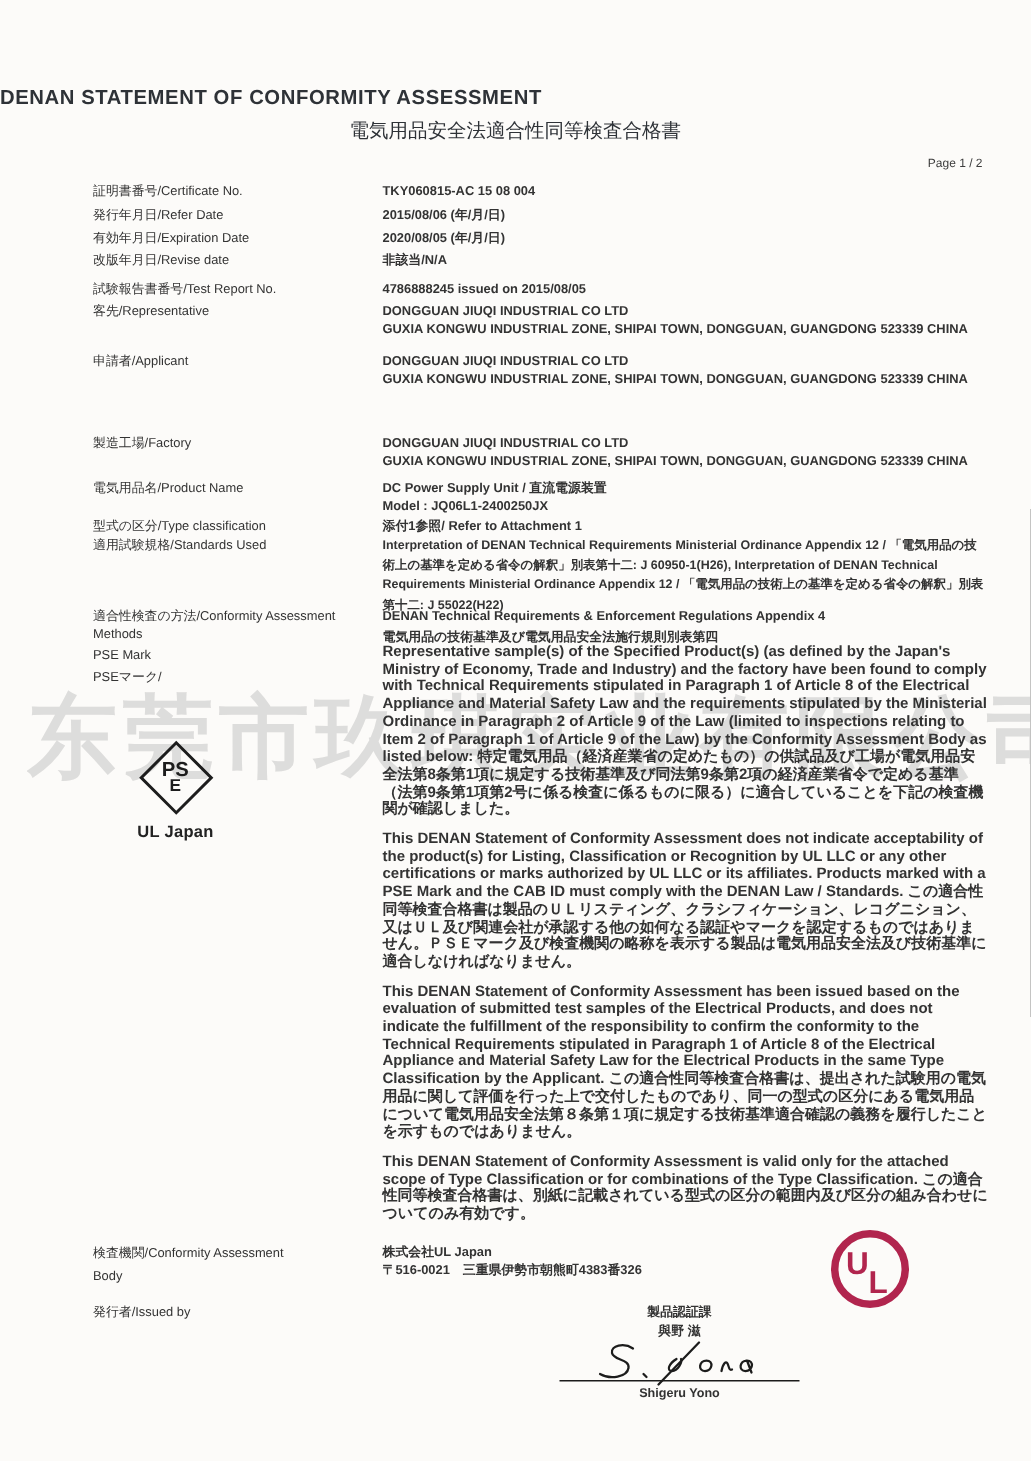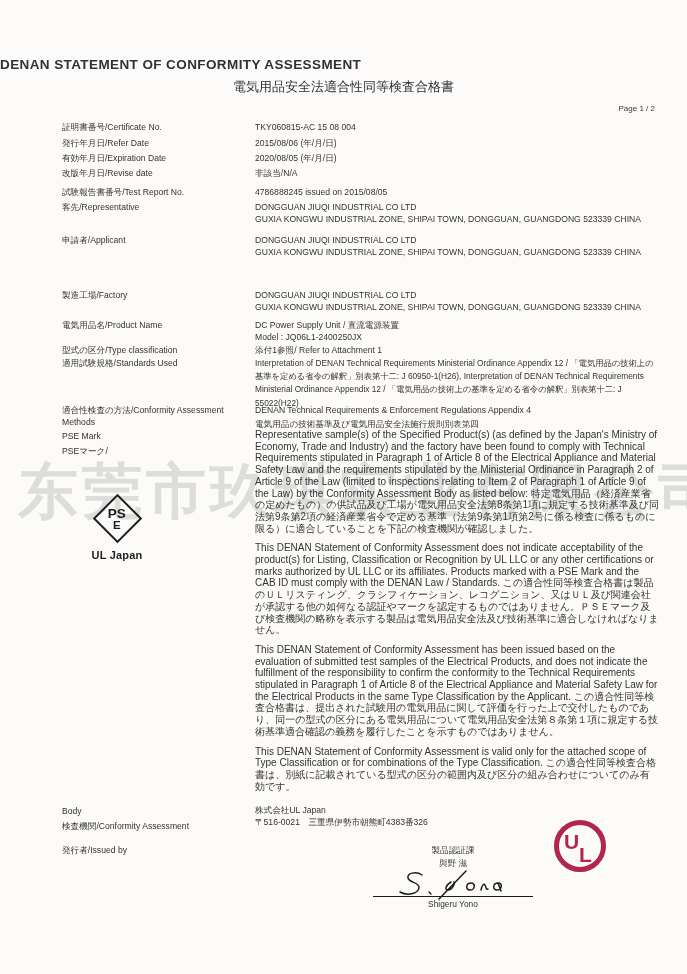--- a/index.html
+++ b/index.html
@@ -19,21 +19,21 @@
     font-size:13.5px;font-weight:bold;letter-spacing:.4px;color:#2e3237;
   }
   .subtitle{
     position:absolute;top:78px;left:0;right:0;text-align:center;
     font-size:13px;font-weight:normal;color:#2e3237;
   }
   .pagenum{position:absolute;top:104px;right:32px;font-size:8px;color:#3c3c3c;}
   .row{position:absolute;left:62px;right:28px;display:flex;align-items:flex-start;
        font-size:8.6px;line-height:12px;}
   .lbl{width:193px;flex:none;padding-right:6px;box-sizing:border-box;}
-  .val{flex:1;}
+  .val{flex:1;font-weight:bold;}
   .row.std .val{font-size:8.3px;line-height:13.2px;}
   .row.method .val div{line-height:13.5px;}
   .flow{position:absolute;left:62px;top:429px;right:28px;font-size:8.6px;line-height:12px;}
   .frow{display:flex;align-items:flex-start;}
   .lblline{line-height:15px;}
   .para{font-size:10px;line-height:11.7px;margin:0 0 8px 0;color:#333;}
   .pse-wrap{width:110px;margin-top:42px;text-align:center;}
   .pse-diamond{
     width:31px;height:31px;border:2.4px solid #1d1d1d;transform:rotate(45deg);
     margin:8px auto 0;display:flex;align-items:center;justify-content:center;background:transparent;
@@ -160,22 +160,22 @@
         <div class="val">
           <p class="para">Representative sample(s) of the Specified Product(s) (as defined by the Japan's Ministry of Economy, Trade and Industry) and the factory have been found to comply with Technical Requirements stipulated in Paragraph 1 of Article 8 of the Electrical Appliance and Material Safety Law and the requirements stipulated by the Ministerial Ordinance in Paragraph 2 of Article 9 of the Law (limited to inspections relating to Item 2 of Paragraph 1 of Article 9 of the Law) by the Conformity Assessment Body as listed below: 特定電気用品（経済産業省の定めたもの）の供試品及び工場が電気用品安全法第8条第1項に規定する技術基準及び同法第9条第2項の経済産業省令で定める基準（法第9条第1項第2号に係る検査に係るものに限る）に適合していることを下記の検査機関が確認しました。</p>
           <p class="para">This DENAN Statement of Conformity Assessment does not indicate acceptability of the product(s) for Listing, Classification or Recognition by UL LLC or any other certifications or marks authorized by UL LLC or its affiliates. Products marked with a PSE Mark and the CAB ID must comply with the DENAN Law / Standards. この適合性同等検査合格書は製品のＵＬリスティング、クラシフィケーション、レコグニション、又はＵＬ及び関連会社が承認する他の如何なる認証やマークを認定するものではありません。ＰＳＥマーク及び検査機関の略称を表示する製品は電気用品安全法及び技術基準に適合しなければなりません。</p>
           <p class="para">This DENAN Statement of Conformity Assessment has been issued based on the evaluation of submitted test samples of the Electrical Products, and does not indicate the fulfillment of the responsibility to confirm the conformity to the Technical Requirements stipulated in Paragraph 1 of Article 8 of the Electrical Appliance and Material Safety Law for the Electrical Products in the same Type Classification by the Applicant. この適合性同等検査合格書は、提出された試験用の電気用品に関して評価を行った上で交付したものであり、同一の型式の区分にある電気用品について電気用品安全法第８条第１項に規定する技術基準適合確認の義務を履行したことを示すものではありません。</p>
           <p class="para">This DENAN Statement of Conformity Assessment is valid only for the attached scope of Type Classification or for combinations of the Type Classification. この適合性同等検査合格書は、別紙に記載されている型式の区分の範囲内及び区分の組み合わせについてのみ有効です。</p>
         </div>
       </div>
 
       <div class="frow cabrow">
         <div class="lbl">
+          <div class="lblline">検査機関/Conformity Assessment</div>
           <div class="lblline">Body</div>
-          <div class="lblline">検査機関/Conformity Assessment</div>
         </div>
         <div class="val">
           <div>株式会社UL Japan</div>
           <div>〒516-0021　三重県伊勢市朝熊町4383番326</div>
         </div>
       </div>
 
       <div class="frow issuedrow">
         <div class="lbl">発行者/Issued by</div>
         <div class="val">

